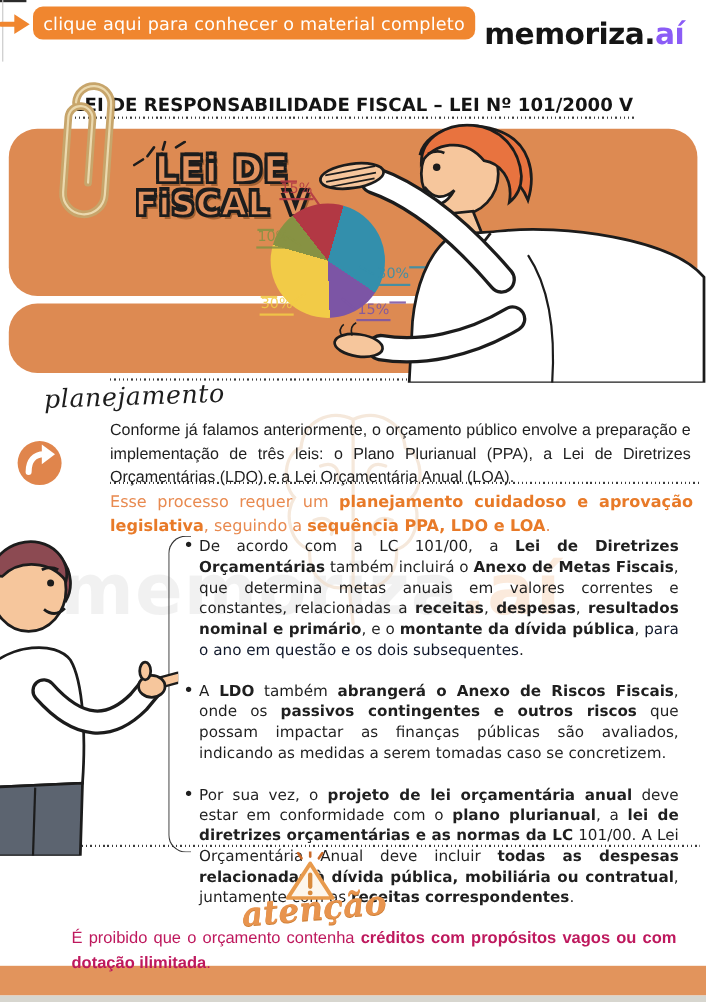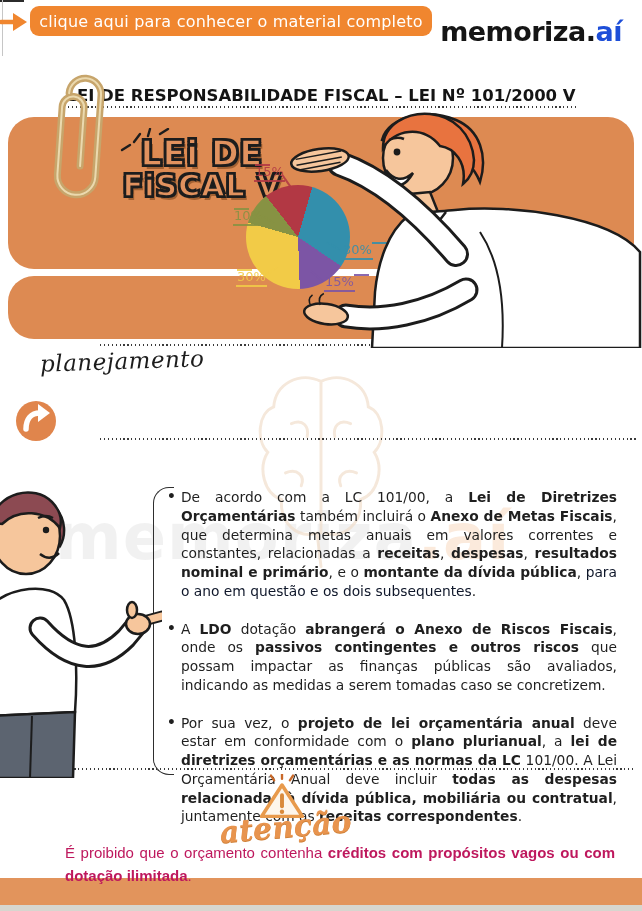--- a/index.html
+++ b/index.html
@@ -8,21 +8,21 @@
   .abs{position:absolute;}
 
   
   .top-tick{left:0;top:0;width:24px;height:2px;background:#2b2b2b;}
   .left-hairline{left:2px;top:0;width:1px;height:56px;background:#c6c6c6;}
   .banner-pill{left:30px;top:6px;width:402px;height:30px;background:#F0862F;border-radius:9px;
                display:flex;align-items:center;justify-content:center;color:#fff;font-size:16px;
                letter-spacing:.2px;}
   .top-arrow{left:0;top:11px;width:28px;height:22px;}
   .brand-logo{right:20px;top:16px;font-size:27px;font-weight:bold;letter-spacing:-.5px;color:#151515;}
-  .brand-logo .oj{color:#1d4ed8;}
+  .brand-logo .oj{color:#8b5cf6;}
   .dica-badge{left:64px;top:63px;width:514px;height:22px;background:#C96E2C;border-radius:11px;
               display:flex;align-items:center;justify-content:center;color:#fff;font-weight:bold;
               font-size:15px;letter-spacing:.4px;}
   .page-title{left:0;top:86px;width:642px;text-align:center;font-weight:bold;font-size:16.5px;color:#141414;}
 
   .dotted{height:2px;background-image:repeating-linear-gradient(to right,#3a3a3a 0 1.2px,transparent 1.2px 3.9px);}
   .d1{left:64px;top:106px;width:514px;}
   .d2{left:100px;top:344px;width:538px;}
   .d3{left:100px;top:438px;width:538px;}
   .d4{left:8px;top:768px;width:628px;}
@@ -191,26 +191,28 @@
 
   <div class="abs dotted d2"></div>
 
   <div class="abs section-label z2">planejamento</div>
   <div class="abs arrow-badge z2">
     <svg viewBox="0 0 40 40" width="40" height="40">
       <path d="M10,28 C10,18 15,12 24,12" fill="none" stroke="#fff" stroke-width="5.5" stroke-linecap="round"></path>
       <polygon points="22,3 22,21 34,12" fill="#fff"></polygon>
     </svg>
   </div>
+  <div class="abs intro z2"><span>Conforme já falamos anteriormente, o orçamento público envolve a preparação e implementação de três leis: o Plano Plurianual (PPA), a Lei de Diretrizes Orçamentárias (LDO) e a Lei Orçamentária Anual (LOA).</span></div>
   <div class="abs dotted d3"></div>
+  <div class="abs highlight z2"><span>Esse processo requer um </span><span class="seg-b">planejamento cuidadoso e aprovação legislativa</span><span>, seguindo a </span><span class="seg-b">sequência PPA, LDO e LOA</span><span>.</span></div>
 
   <div class="abs bullet-bracket z1"></div>
   <div class="abs bullet-list z2">
     <div class="bullet"><span>De acordo com a LC 101/00, a </span><span class="seg-b">Lei de Diretrizes Orçamentárias</span><span> também incluirá o </span><span class="seg-b">Anexo de Metas Fiscais</span><span>, que determina metas anuais em valores correntes e constantes, relacionadas a </span><span class="seg-b">receitas</span><span>, </span><span class="seg-b">despesas</span><span>, </span><span class="seg-b">resultados nominal e primário</span><span>, e o </span><span class="seg-b">montante da dívida pública</span><span>, </span><span class="seg-r">para o ano em questão e os dois subsequentes</span><span>.</span></div>
-    <div class="bullet"><span>A </span><span class="seg-b">LDO</span><span> dotação </span><span class="seg-b">abrangerá o Anexo de Riscos Fiscais</span><span>, onde os </span><span class="seg-b">passivos contingentes e outros riscos</span><span> que possam impactar as finanças públicas são avaliados, indicando as medidas a serem tomadas caso se concretizem.</span></div>
+    <div class="bullet"><span>A </span><span class="seg-b">LDO</span><span> também </span><span class="seg-b">abrangerá o Anexo de Riscos Fiscais</span><span>, onde os </span><span class="seg-b">passivos contingentes e outros riscos</span><span> que possam impactar as finanças públicas são avaliados, indicando as medidas a serem tomadas caso se concretizem.</span></div>
     <div class="bullet"><span>Por sua vez, o </span><span class="seg-b">projeto de lei orçamentária anual</span><span> deve estar em conformidade com o </span><span class="seg-b">plano plurianual</span><span>, a </span><span class="seg-b">lei de diretrizes orçamentárias e as normas da LC</span><span> 101/00. A Lei Orçamentária Anual deve incluir </span><span class="seg-b">todas as despesas relacionadas à dívida pública, mobiliária ou contratual</span><span>, juntamente com as </span><span class="seg-b">receitas correspondentes</span><span>.</span></div>
   </div>
 
   <svg class="abs person-svg z2" viewBox="0 0 162 300">
     <g stroke="#1c1c1c" stroke-width="2.5">
 
       <path d="M-8,52 C-4,16 38,8 56,30 C66,42 66,58 60,68 C48,44 16,40 -4,66 Z" fill="#8C4A52"></path>
 
       <ellipse cx="26" cy="58" rx="34" ry="38" fill="#F6C69C"></ellipse>
 

